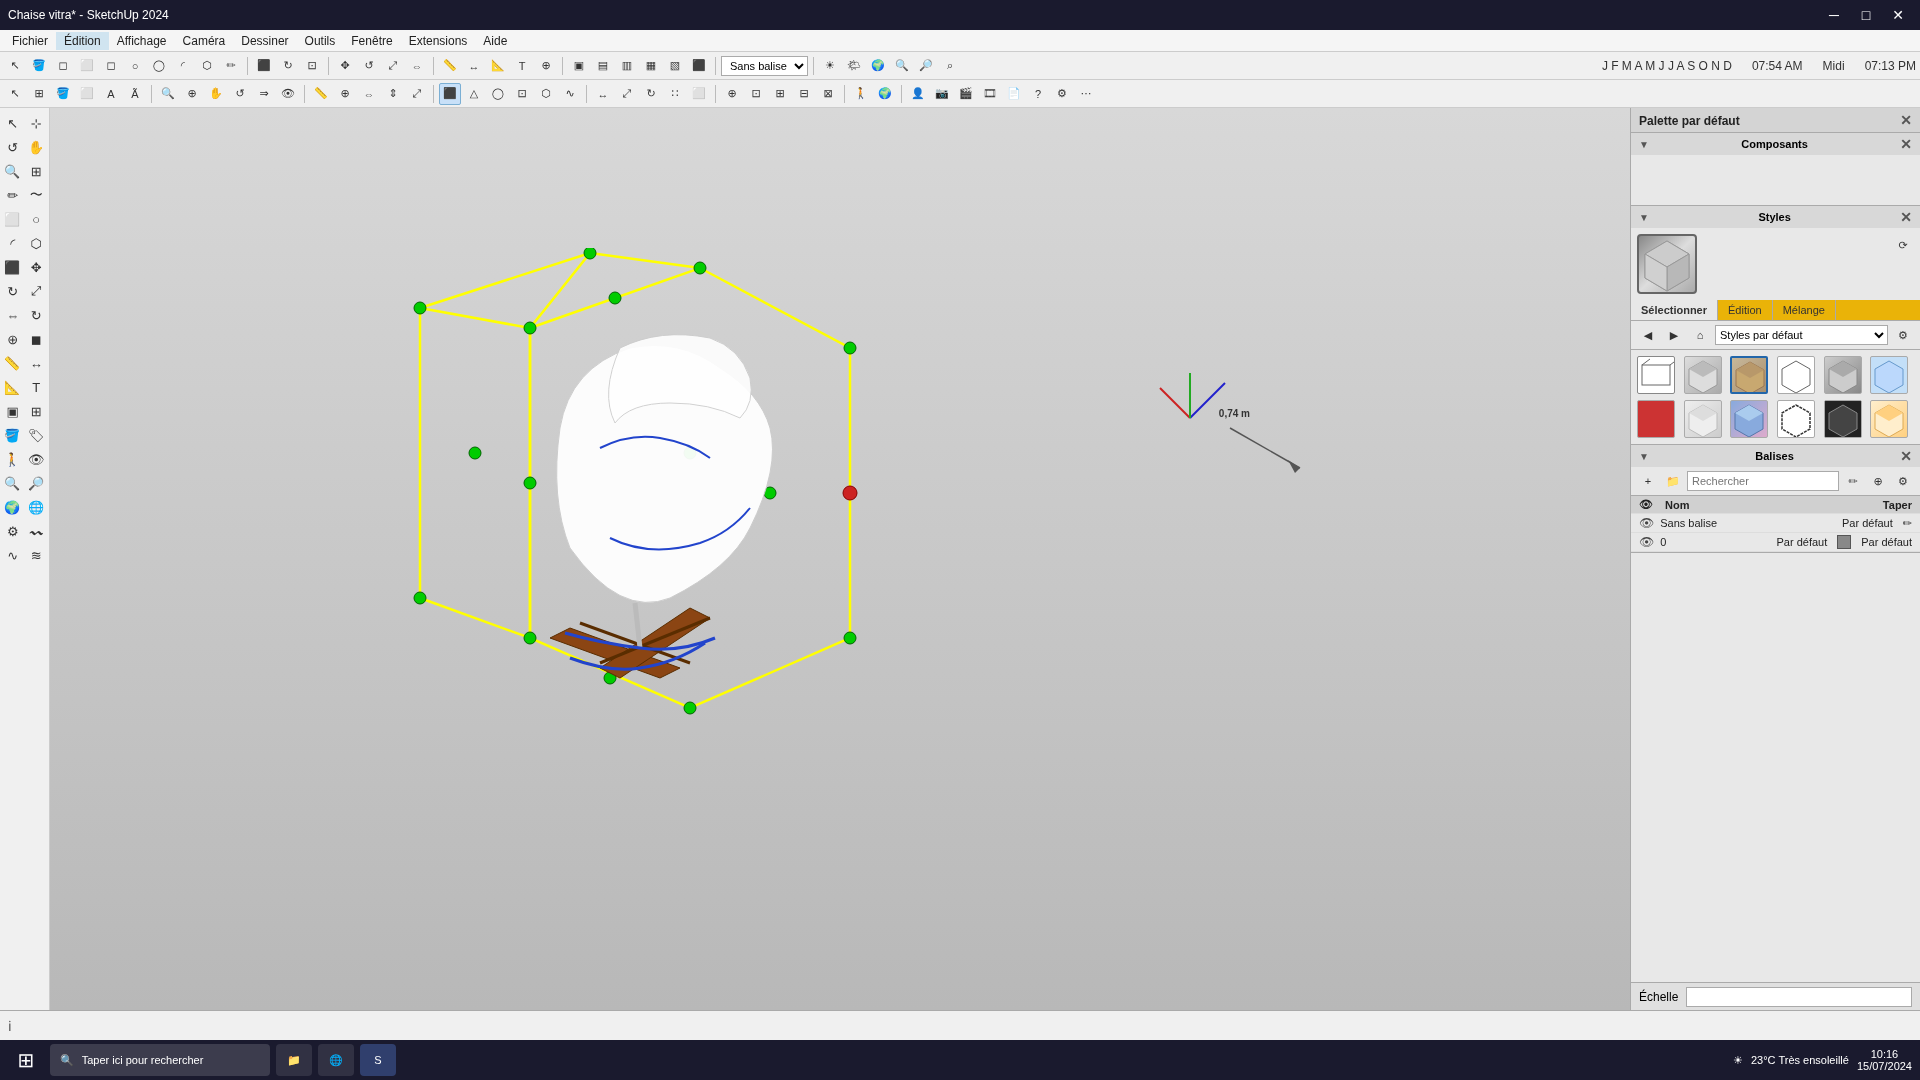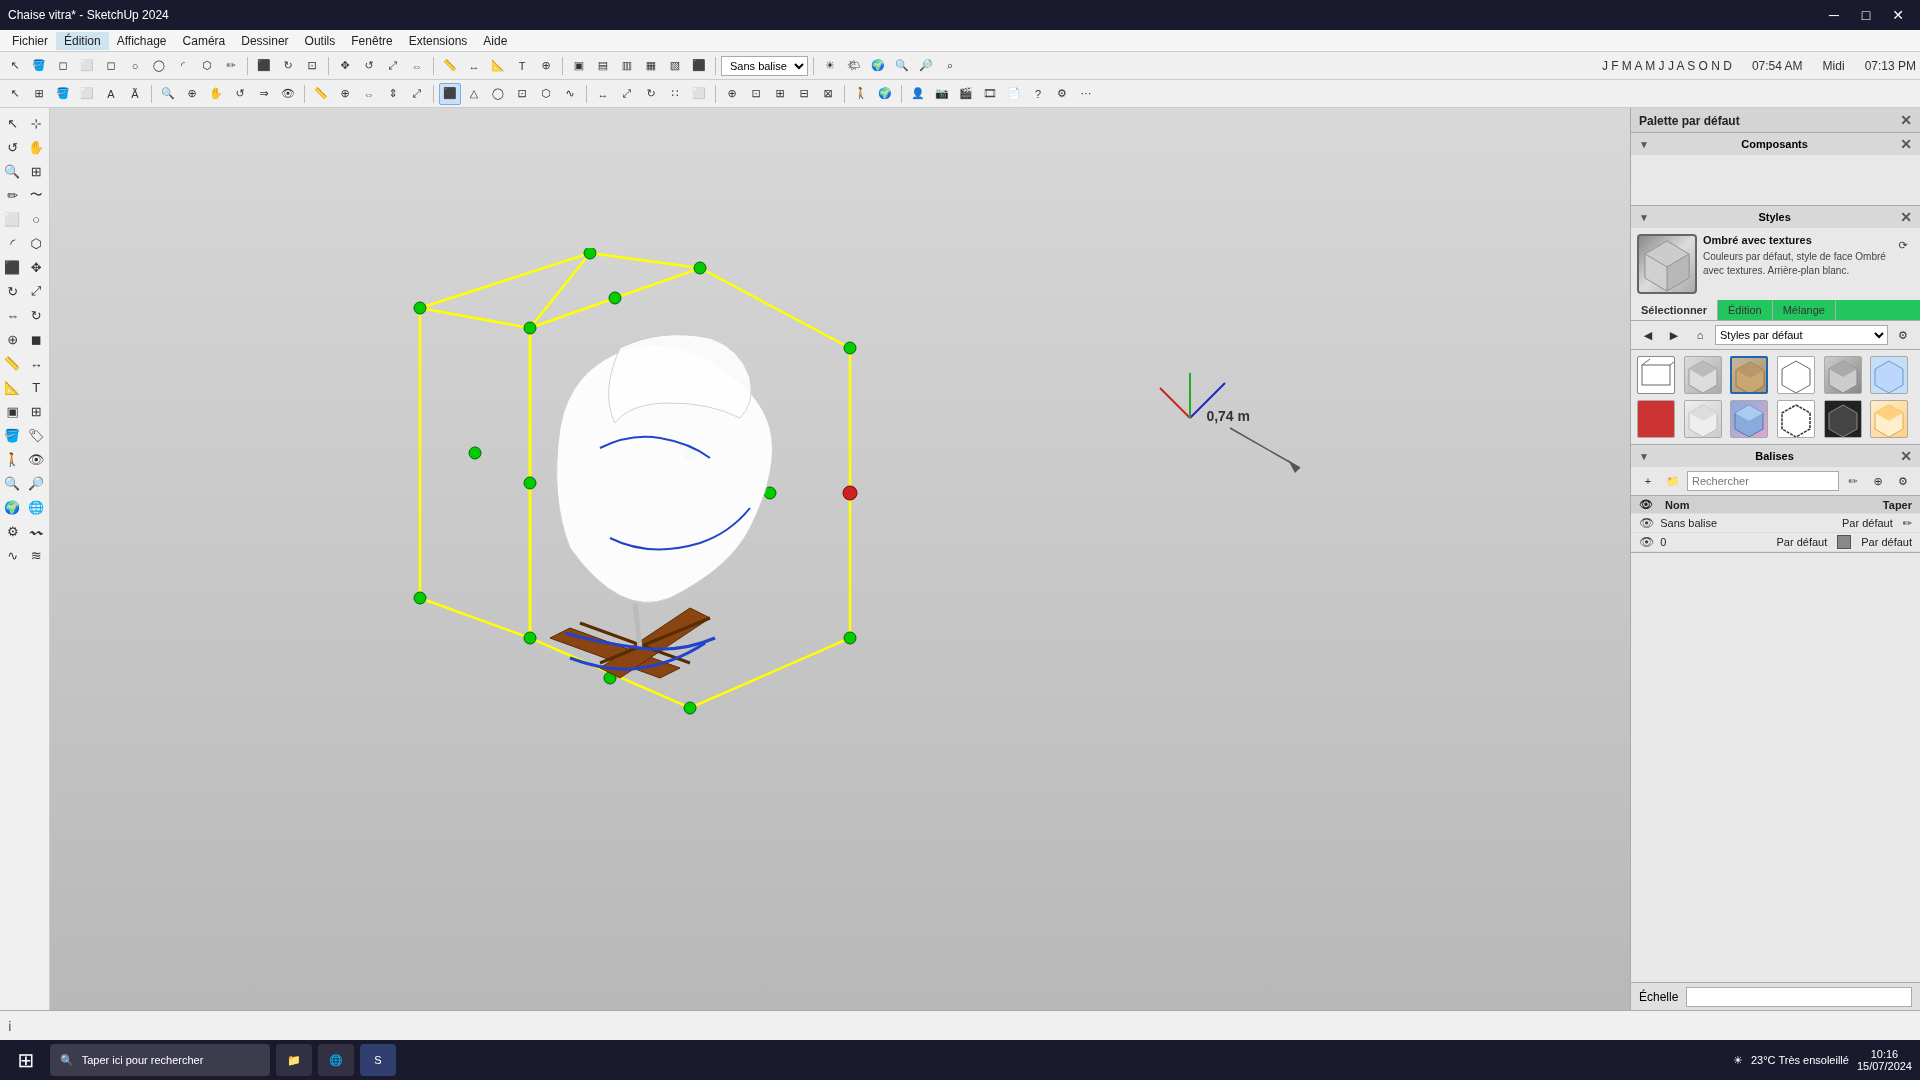--- a/index.html
+++ b/index.html
@@ -167,21 +167,21 @@
       border-radius: 4px;
       flex-shrink: 0;
     }
     #style-info { flex: 1; font-size: 11px; }
     #style-name { font-weight: bold; color: #111; margin-bottom: 4px; }
     #style-desc { color: #444; line-height: 1.4; font-size: 10px; }
 
     
     .tab-bar {
       display: flex;
-      background: #22c55e;
+      background: #eab308;
       border-bottom: 1px solid #aaa;
     }
     .tab {
       padding: 4px 10px;
       font-size: 11px;
       cursor: pointer;
       border-right: 1px solid #aaa;
       color: #333;
     }
     .tab.active {
@@ -605,21 +605,21 @@
 
       <path d="M210 375 L320 415" stroke="#5a2d00" stroke-width="3"></path>
       <path d="M340 370 L230 415" stroke="#5a2d00" stroke-width="3"></path>
 
       <line x1="265" y1="355" x2="270" y2="400" stroke="#bbbbbb" stroke-width="5"></line>
 
       <path d="M195 385 Q230 395 270 400 Q310 405 345 390" fill="none" stroke="#2244cc" stroke-width="3"></path>
       <path d="M200 410 Q240 425 270 420 Q305 415 335 395" fill="none" stroke="#2244cc" stroke-width="3"></path>
     </svg>
 
-    <div style="position:absolute; right:380px; top:300px; font-size:14px; font-weight:bold; color:#333;">
+    <div style="position:absolute; right:380px; top:300px; font-size:10px; font-weight:bold; color:#333;">
       <span>0,74 m</span>
     </div>
 
     <svg style="position:absolute; right:290px; top:310px;" width="120" height="60">
       <line x1="10" y1="10" x2="80" y2="50" stroke="#555" stroke-width="1.5"></line>
       <polygon points="80,50 68,42 75,55" fill="#555"></polygon>
     </svg>
 
     <svg style="position:absolute; right:400px; top:250px;" width="80" height="80">
       <line x1="40" y1="60" x2="10" y2="30" stroke="#cc2222" stroke-width="2"></line>
@@ -654,24 +654,20 @@
       <div id="style-preview">
         <div id="style-icon">
           
           <svg width="56" height="56">
             <polygon points="28,5 50,18 50,42 28,55 6,42 6,18" fill="#e8e8e8" stroke="#999" stroke-width="1"></polygon>
             <polygon points="28,5 50,18 28,31 6,18" fill="#cccccc" stroke="#999" stroke-width="1"></polygon>
             <polygon points="28,31 50,18 50,42 28,55" fill="#b8b8b8" stroke="#999" stroke-width="1"></polygon>
             <polygon points="28,31 6,18 6,42 28,55" fill="#d0d0d0" stroke="#999" stroke-width="1"></polygon>
           </svg>
         </div>
-        <div id="style-info">
-          <div id="style-name">Ombré avec textures</div>
-          <div id="style-desc">Couleurs par défaut, style de face Ombré avec textures. Arrière-plan blanc.</div>
-        </div>
         <div style="display:flex; flex-direction:column; gap:2px; margin-left:auto;">
           <button class="toolbar-btn">⟳</button>
         </div>
       </div>
 
       <div class="tab-bar">
         <div class="tab active">Sélectionner</div>
         <div class="tab">Édition</div>
         <div class="tab">Mélange</div>
       </div>

